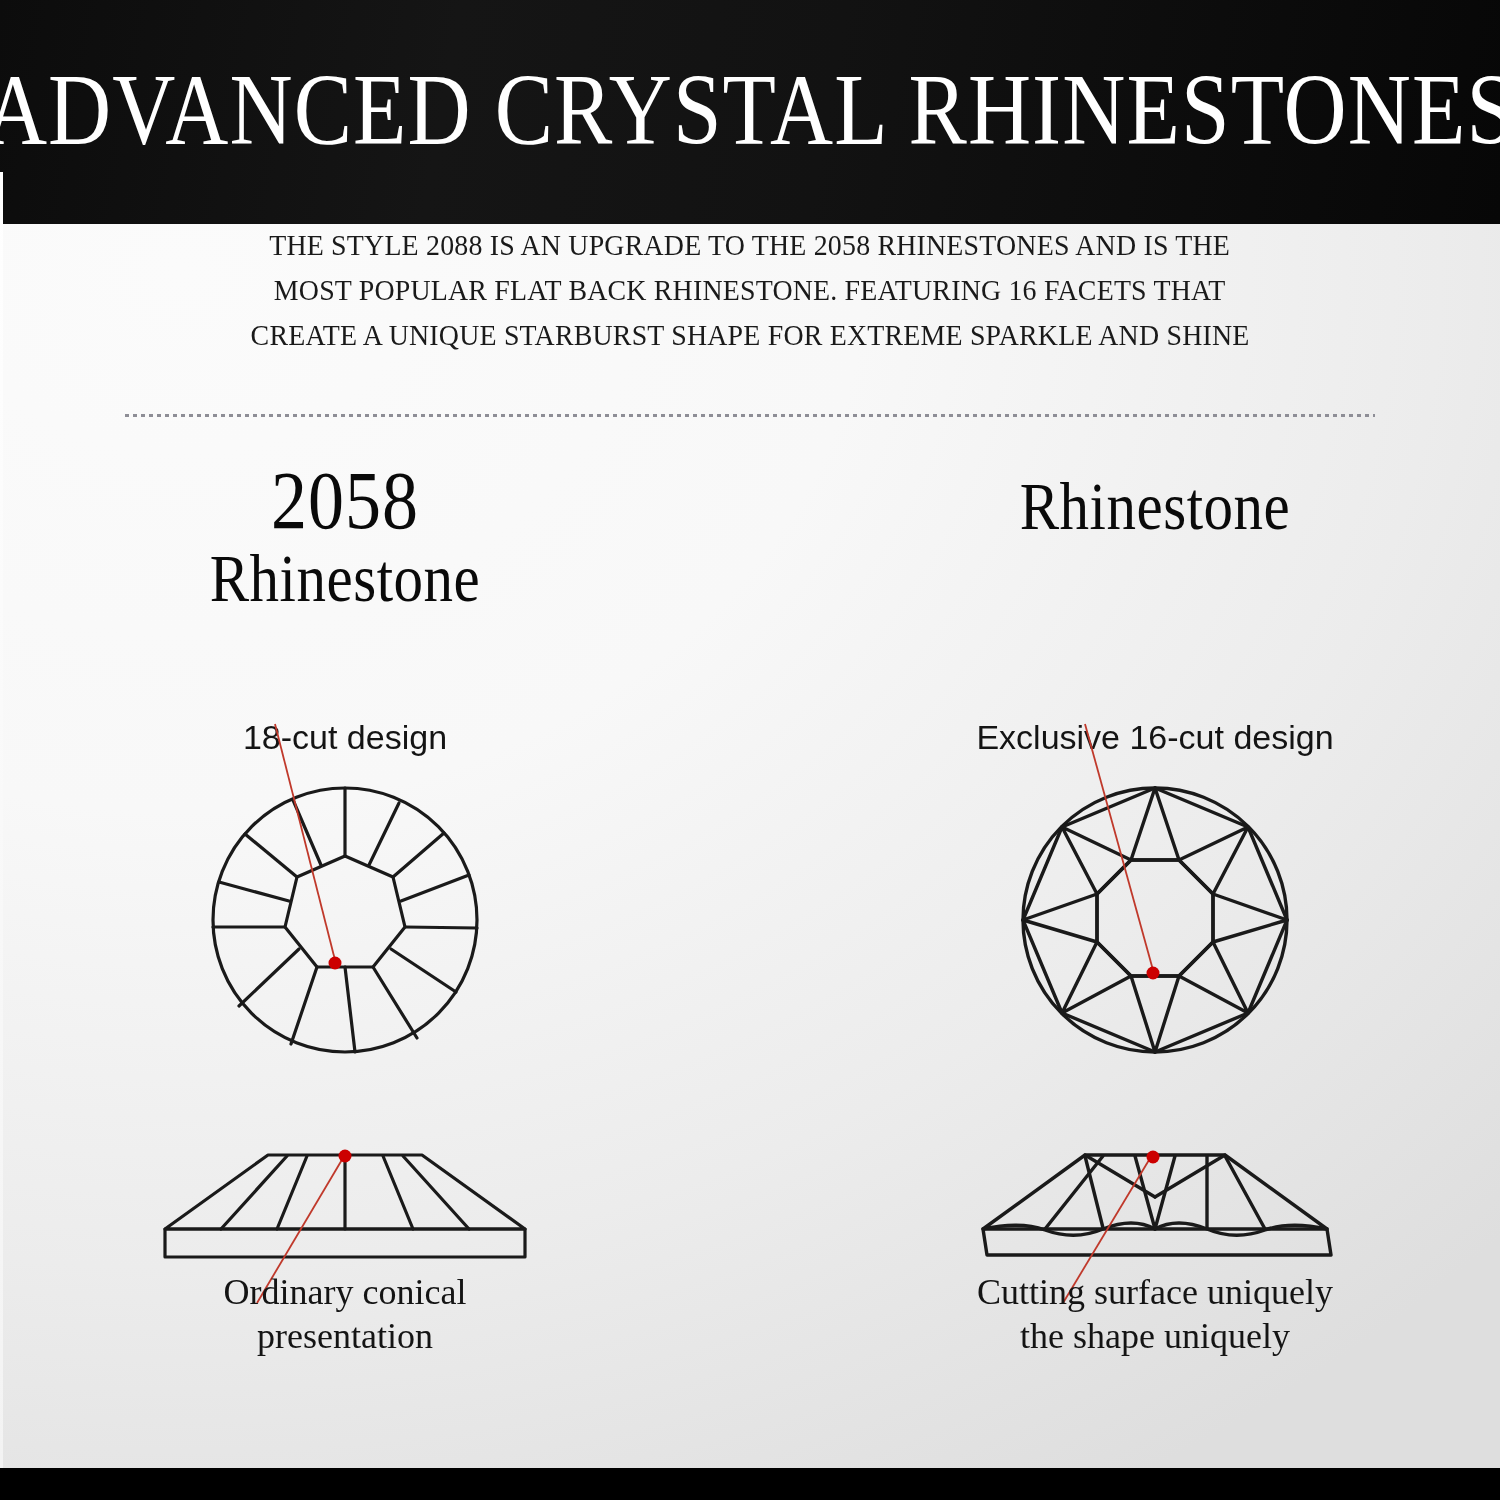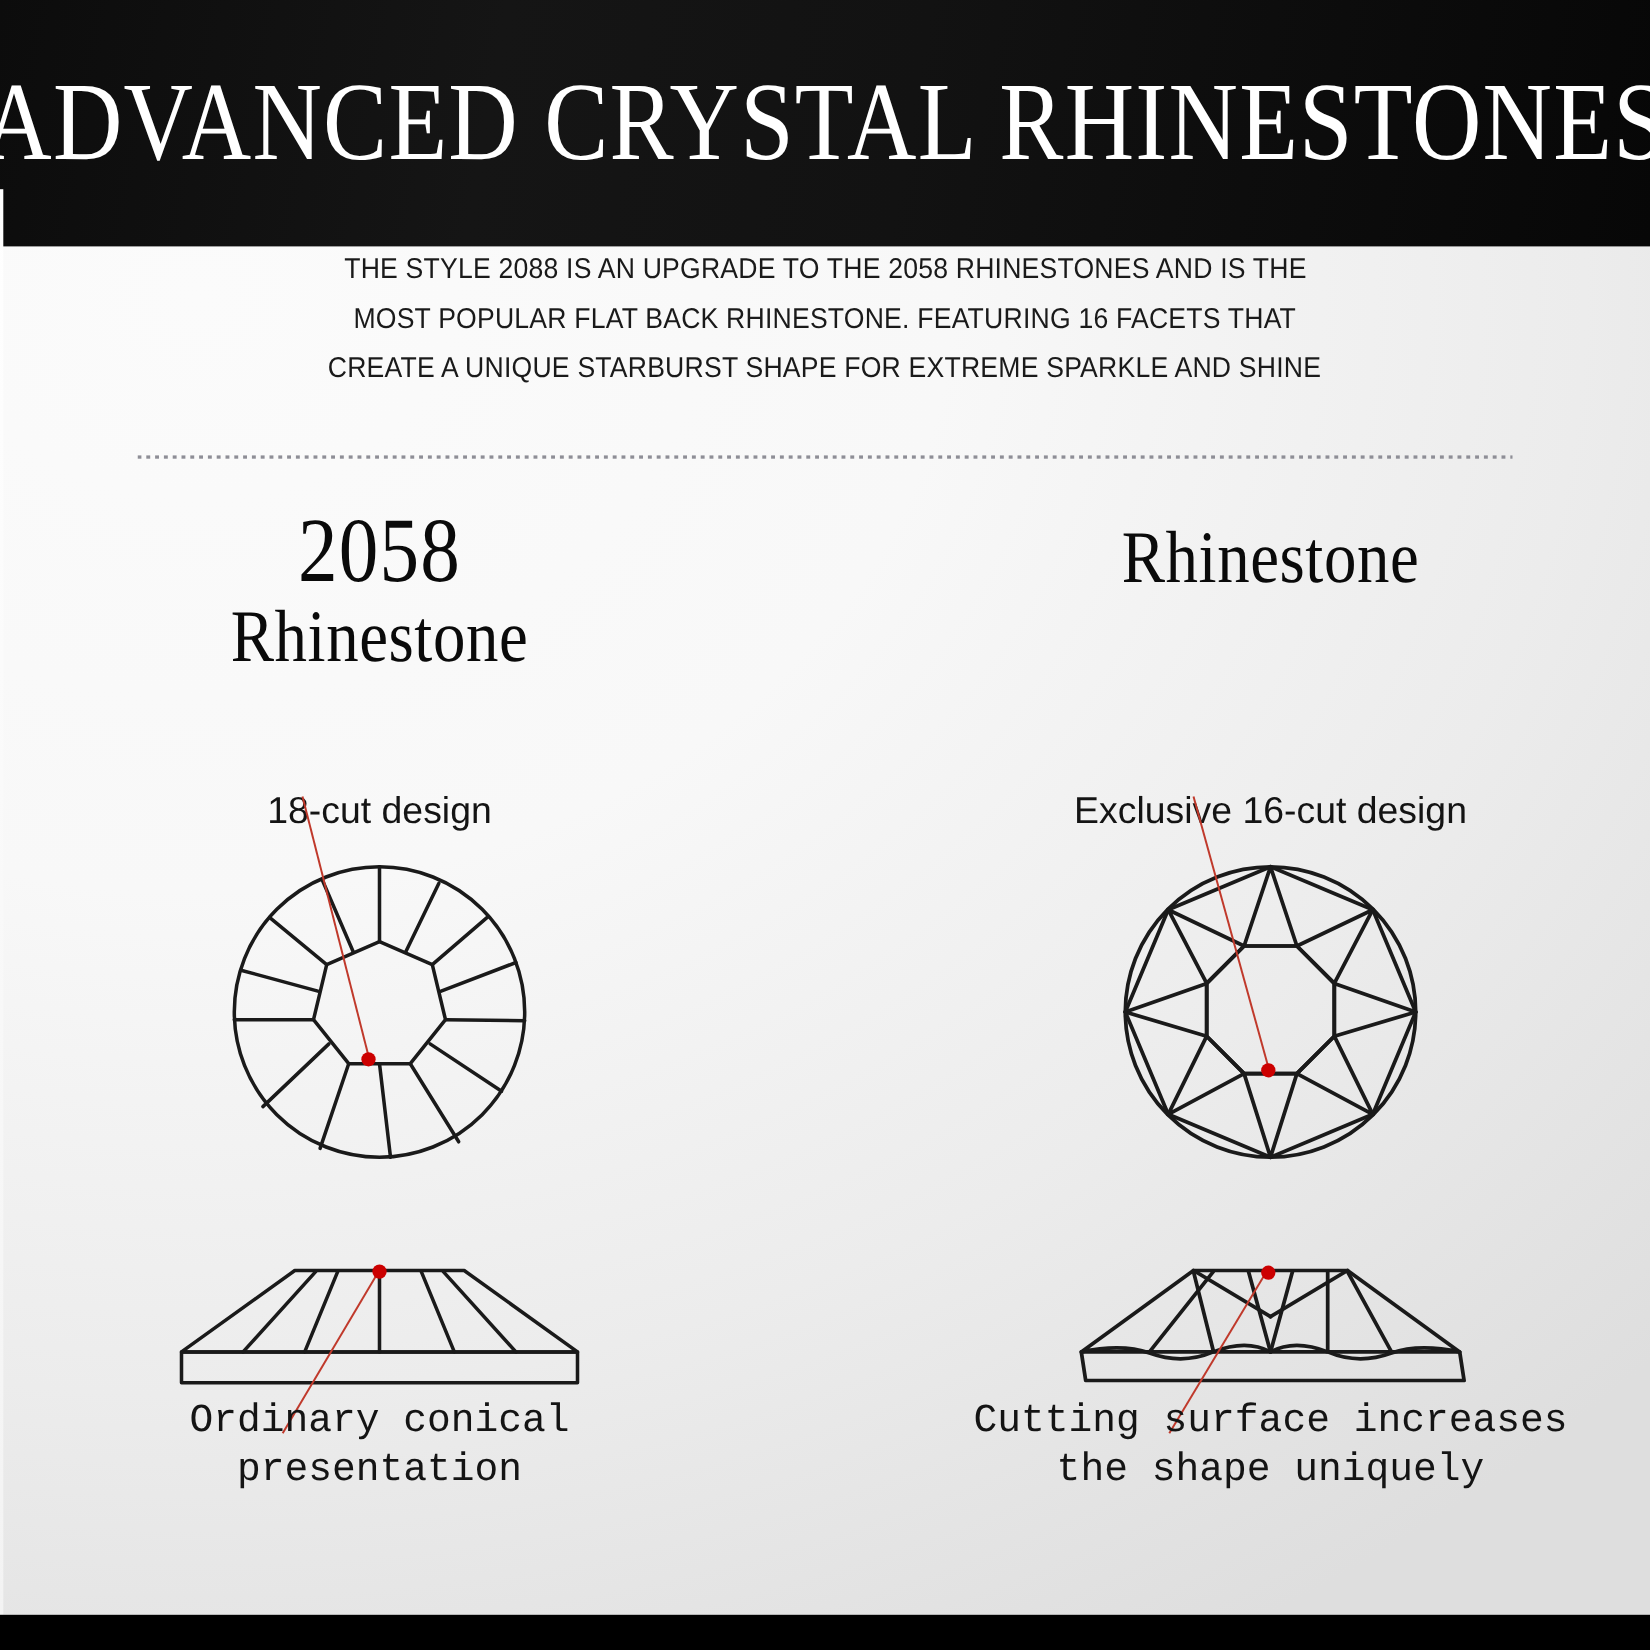--- a/index.html
+++ b/index.html
@@ -33,24 +33,24 @@
     transform-origin:center;
     white-space:nowrap;
   }
   .header-title span{display:inline-block;transform:scaleX(1.12) scaleY(1.30);}
 
   
   .intro{
     position:absolute;left:120px;top:222px;width:1260px;
     text-align:center;
     color:#1a1a1a;
-    font-size:26px;
+    font-size:30px;
     line-height:45px;
     letter-spacing:0.2px;
-    font-family:Liberation Sans, sans-serif;
+    font-family:Liberation Serif, serif;
   }
   .intro span{display:inline-block;transform:scaleX(0.93);transform-origin:center;}
 
   
   .divider{
     position:absolute;left:125px;top:414px;width:1250px;height:3px;
     background-image:linear-gradient(to right,#8e8e96 0 4px,transparent 4px 8px);
     background-size:8px 3px;background-repeat:repeat-x;
   }
 
@@ -82,21 +82,21 @@
     font-family:"Liberation Sans", sans-serif;
     top:248px;left:0;
   }
 
   
   .topview{position:absolute;left:0;top:300px;width:640px;height:300px;}
   .sideview{position:absolute;left:0;top:655px;width:640px;height:160px;}
   .caption{
     position:absolute;left:0;top:800px;width:640px;text-align:center;
     font-size:36px;line-height:44px;color:#141414;
-    font-family:Liberation Mono, monospace;
+    font-family:Liberation Serif, serif;
   }
   svg{display:block;overflow:visible;}
 
   .bottom-bar{
     position:absolute;left:0;top:1468px;width:1500px;height:32px;background:#000000;
   }
   .edge-left{position:absolute;left:0;top:172px;width:3px;height:1296px;
     background:linear-gradient(to bottom,#ffffff,#f3f3f3);}
 </style>
 </head>
@@ -237,19 +237,19 @@
           <line x1="390" y1="31" x2="430" y2="104"></line>
           <line x1="250" y1="30" x2="320" y2="72"></line>
           <line x1="390" y1="30" x2="320" y2="72"></line>
         </g>
         <line x1="314" y1="35" x2="228" y2="178" stroke="#c0392b" stroke-width="1.8"></line>
         <circle cx="318" cy="32" r="6.5" fill="#cc0000"></circle>
       </svg>
     </div>
 
     <div class="caption">
-      <span>Cutting surface increases</span><br>
+      <span>Cutting surface uniquely</span><br>
       <span>the shape uniquely</span>
     </div>
   </div>
 
   <div class="bottom-bar"></div>
 </div>
 
 </body></html>

